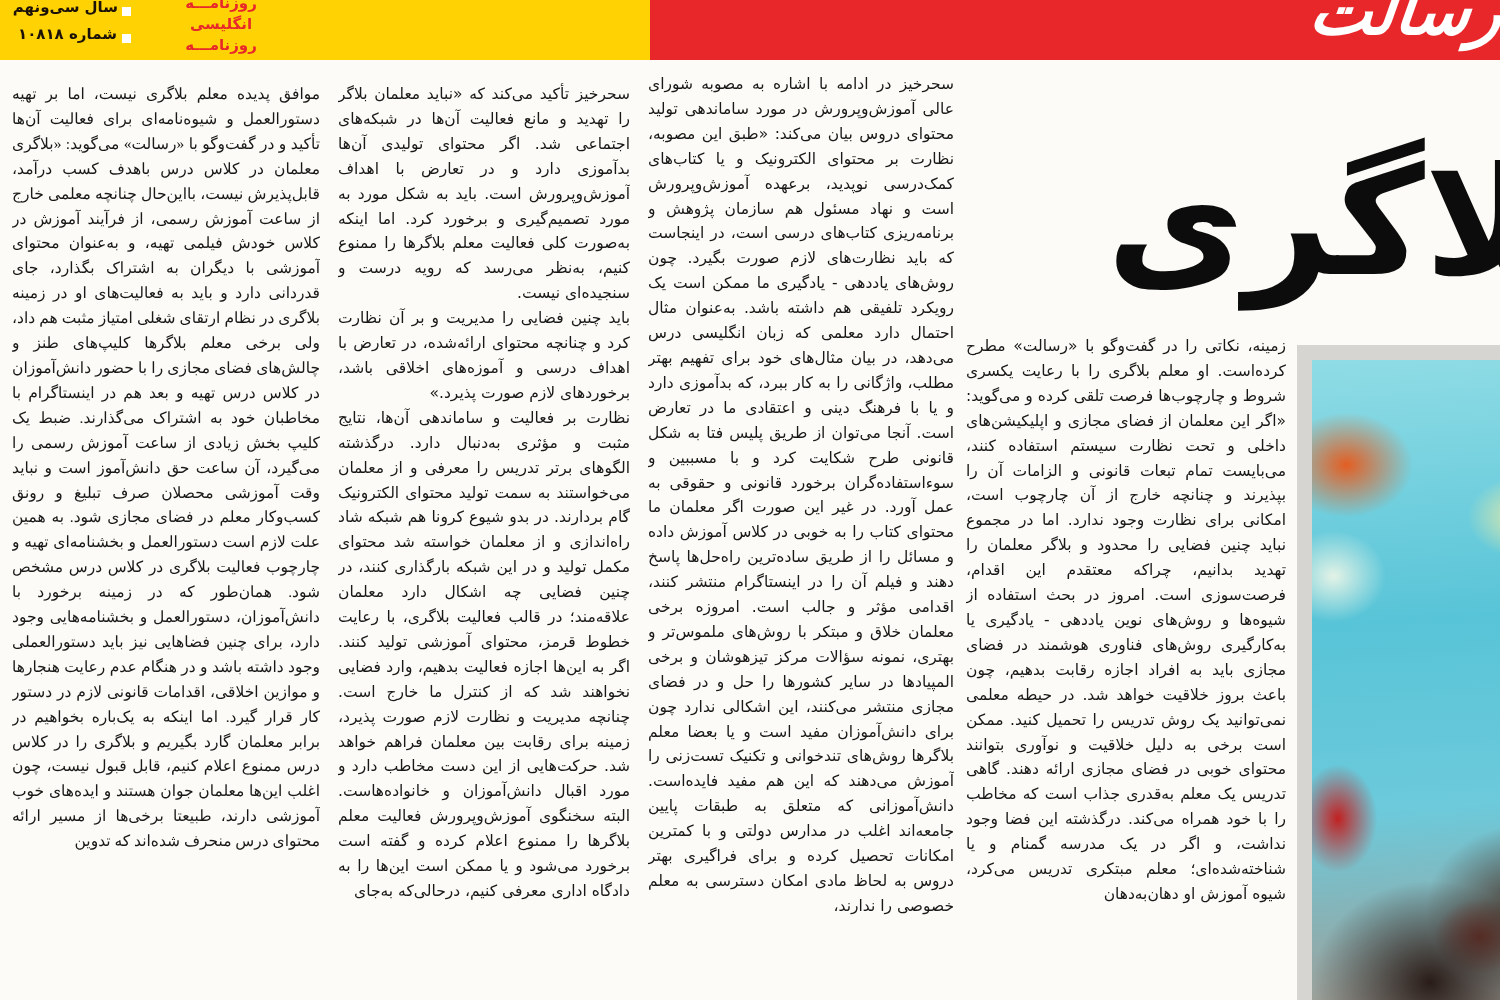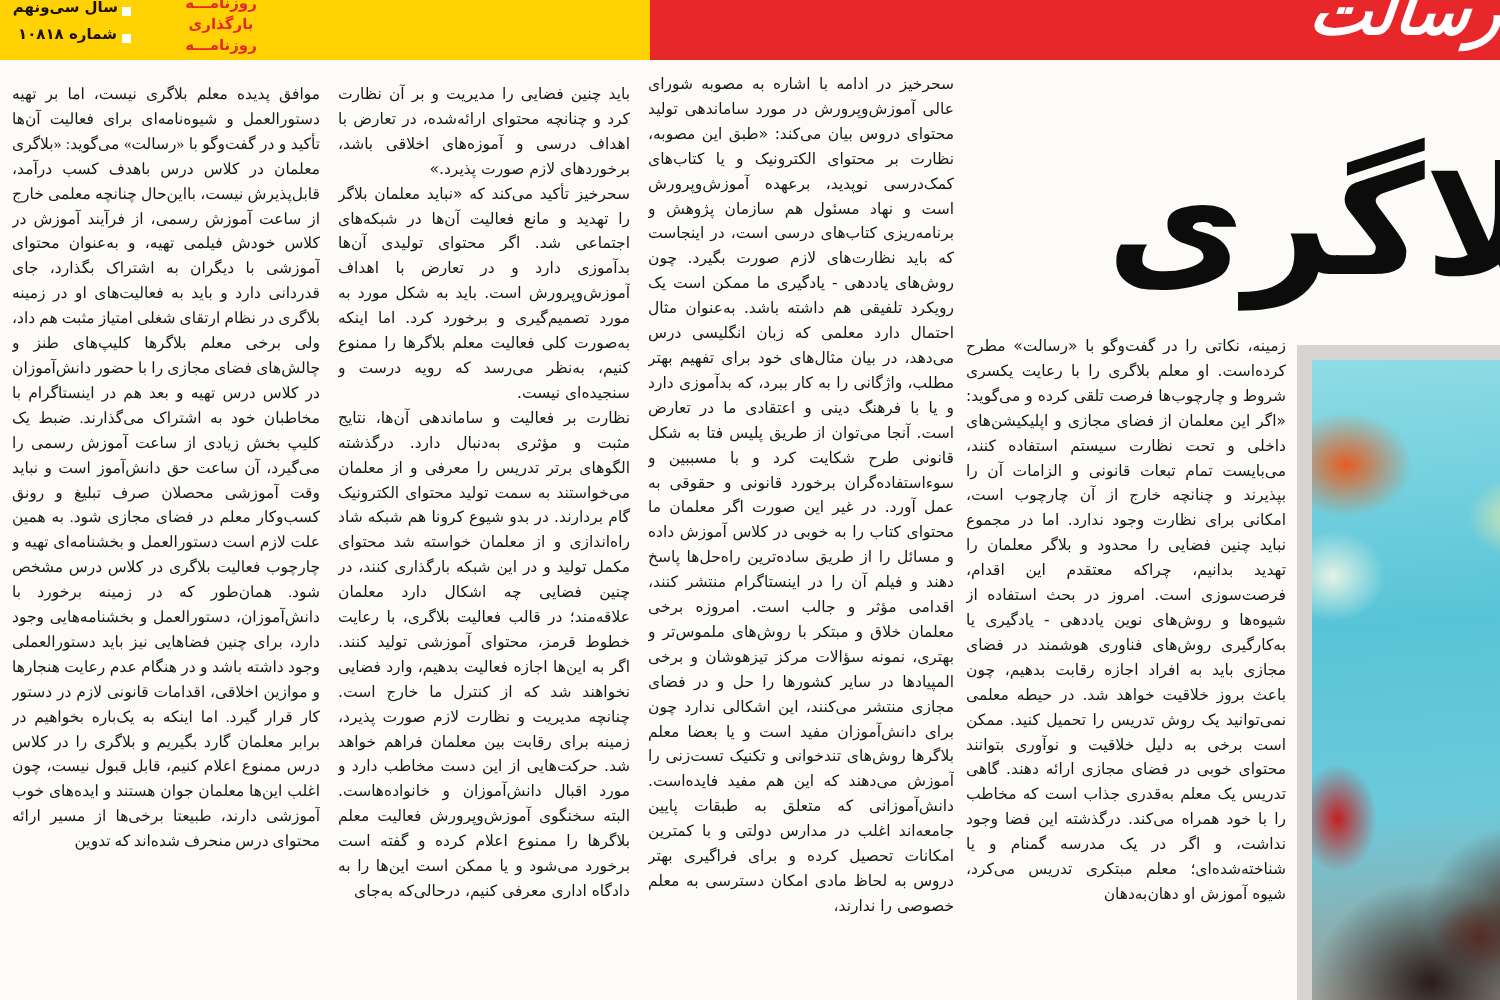--- a/index.html
+++ b/index.html
@@ -84,21 +84,21 @@
   }
 </style>
 </head>
 <body>
 
 <div class="page">
 
   <div class="banner-yellow">
     <div class="np-name">
       <div>روزنامـــه</div>
-      <div>بارگذاری</div>
+      <div>انگلیسی</div>
       <div>روزنامـــه</div>
     </div>
     <div class="np-bullet bullet-year"></div>
     <div class="np-bullet bullet-issue"></div>
     <div class="np-meta">
       <div>سال سی‌ونهم</div>
       <div>شماره ۱۰۸۱۸</div>
     </div>
   </div>
 
@@ -106,22 +106,22 @@
     <div class="logo">رسالت</div>
   </div>
 
   <div class="headline">بلاگری</div>
 
   <div class="col col-1">
     <p>موافق پدیده معلم بلاگری نیست، اما بر تهیه دستورالعمل و شیوه‌نامه‌ای برای فعالیت آن‌ها تأکید و در گفت‌وگو با «رسالت» می‌گوید: «بلاگری معلمان در کلاس درس باهدف کسب درآمد، قابل‌پذیرش نیست، بااین‌حال چنانچه معلمی خارج از ساعت آموزش رسمی، از فرآیند آموزش در کلاس خودش فیلمی تهیه، و به‌عنوان محتوای آموزشی با دیگران به اشتراک بگذارد، جای قدردانی دارد و باید به فعالیت‌های او در زمینه بلاگری در نظام ارتقای شغلی امتیاز مثبت هم داد، ولی برخی معلم بلاگرها کلیپ‌های طنز و چالش‌های فضای مجازی را با حضور دانش‌آموزان در کلاس درس تهیه و بعد هم در اینستاگرام با مخاطبان خود به اشتراک می‌گذارند. ضبط یک کلیپ بخش زیادی از ساعت آموزش رسمی را می‌گیرد، آن ساعت حق دانش‌آموز است و نباید وقت آموزشی محصلان صرف تبلیغ و رونق کسب‌وکار معلم در فضای مجازی شود. به همین علت لازم است دستورالعمل و بخشنامه‌ای تهیه و چارچوب فعالیت بلاگری در کلاس درس مشخص شود. همان‌طور که در زمینه برخورد با دانش‌آموزان، دستورالعمل و بخشنامه‌هایی وجود دارد، برای چنین فضاهایی نیز باید دستورالعملی وجود داشته باشد و در هنگام عدم رعایت هنجارها و موازین اخلاقی، اقدامات قانونی لازم در دستور کار قرار گیرد. اما اینکه به یک‌باره بخواهیم در برابر معلمان گارد بگیریم و بلاگری را در کلاس درس ممنوع اعلام کنیم، قابل قبول نیست، چون اغلب این‌ها معلمان جوان هستند و ایده‌های خوب آموزشی دارند، طبیعتا برخی‌ها از مسیر ارائه محتوای درس منحرف شده‌اند که تدوین</p>
   </div>
 
   <div class="col col-2">
+    <p>سحرخیز تأکید می‌کند که «نباید معلمان بلاگر را تهدید و مانع فعالیت آن‌ها در شبکه‌های اجتماعی شد. اگر محتوای تولیدی آن‌ها بدآموزی دارد و در تعارض با اهداف آموزش‌وپرورش است. باید به شکل مورد به مورد تصمیم‌گیری و برخورد کرد. اما اینکه به‌صورت کلی فعالیت معلم بلاگرها را ممنوع کنیم، به‌نظر می‌رسد که رویه درست و سنجیده‌ای نیست.</p>
     <p>باید چنین فضایی را مدیریت و بر آن نظارت کرد و چنانچه محتوای ارائه‌شده، در تعارض با اهداف درسی و آموزه‌های اخلاقی باشد، برخوردهای لازم صورت پذیرد.»</p>
-    <p>سحرخیز تأکید می‌کند که «نباید معلمان بلاگر را تهدید و مانع فعالیت آن‌ها در شبکه‌های اجتماعی شد. اگر محتوای تولیدی آن‌ها بدآموزی دارد و در تعارض با اهداف آموزش‌وپرورش است. باید به شکل مورد به مورد تصمیم‌گیری و برخورد کرد. اما اینکه به‌صورت کلی فعالیت معلم بلاگرها را ممنوع کنیم، به‌نظر می‌رسد که رویه درست و سنجیده‌ای نیست.</p>
     <p>نظارت بر فعالیت و ساماندهی آن‌ها، نتایج مثبت و مؤثری به‌دنبال دارد. درگذشته الگوهای برتر تدریس را معرفی و از معلمان می‌خواستند به سمت تولید محتوای الکترونیک گام بردارند. در بدو شیوع کرونا هم شبکه شاد راه‌اندازی و از معلمان خواسته شد محتوای مکمل تولید و در این شبکه بارگذاری کنند، در چنین فضایی چه اشکال دارد معلمان علاقه‌مند؛ در قالب فعالیت بلاگری، با رعایت خطوط قرمز، محتوای آموزشی تولید کنند. اگر به این‌ها اجازه فعالیت بدهیم، وارد فضایی نخواهند شد که از کنترل ما خارج است. چنانچه مدیریت و نظارت لازم صورت پذیرد، زمینه برای رقابت بین معلمان فراهم خواهد شد. حرکت‌هایی از این دست مخاطب دارد و مورد اقبال دانش‌آموزان و خانواده‌هاست. البته سخنگوی آموزش‌وپرورش فعالیت معلم بلاگرها را ممنوع اعلام کرده و گفته است برخورد می‌شود و یا ممکن است این‌ها را به دادگاه اداری معرفی کنیم، درحالی‌که به‌جای</p>
   </div>
 
   <div class="col col-3">
     <p>سحرخیز در ادامه با اشاره به مصوبه شورای عالی آموزش‌وپرورش در مورد ساماندهی تولید محتوای دروس بیان می‌کند: «طبق این مصوبه، نظارت بر محتوای الکترونیک و یا کتاب‌های کمک‌درسی نوپدید، برعهده آموزش‌وپرورش است و نهاد مسئول هم سازمان پژوهش و برنامه‌ریزی کتاب‌های درسی است، در اینجاست که باید نظارت‌های لازم صورت بگیرد. چون روش‌های یاددهی - یادگیری ما ممکن است یک رویکرد تلفیقی هم داشته باشد. به‌عنوان مثال احتمال دارد معلمی که زبان انگلیسی درس می‌دهد، در بیان مثال‌های خود برای تفهیم بهتر مطلب، واژگانی را به کار ببرد، که بدآموزی دارد و یا با فرهنگ دینی و اعتقادی ما در تعارض است. آنجا می‌توان از طریق پلیس فتا به شکل قانونی طرح شکایت کرد و با مسببین و سوءاستفاده‌گران برخورد قانونی و حقوقی به عمل آورد. در غیر این صورت اگر معلمان ما محتوای کتاب را به خوبی در کلاس آموزش داده و مسائل را از طریق ساده‌ترین راه‌حل‌ها پاسخ دهند و فیلم آن را در اینستاگرام منتشر کنند، اقدامی مؤثر و جالب است. امروزه برخی معلمان خلاق و مبتکر با روش‌های ملموس‌تر و بهتری، نمونه سؤالات مرکز تیزهوشان و برخی المپیادها در سایر کشورها را حل و در فضای مجازی منتشر می‌کنند، این اشکالی ندارد چون برای دانش‌آموزان مفید است و یا بعضا معلم بلاگرها روش‌های تندخوانی و تکنیک تست‌زنی را آموزش می‌دهند که این هم مفید فایده‌است. دانش‌آموزانی که متعلق به طبقات پایین جامعه‌اند اغلب در مدارس دولتی و با کمترین امکانات تحصیل کرده و برای فراگیری بهتر دروس به لحاظ مادی امکان دسترسی به معلم خصوصی را ندارند،</p>
   </div>
 
   <div class="col col-4">
     <p>زمینه، نکاتی را در گفت‌وگو با «رسالت» مطرح کرده‌است. او معلم بلاگری را با رعایت یکسری شروط و چارچوب‌ها فرصت تلقی کرده و می‌گوید: «اگر این معلمان از فضای مجازی و اپلیکیشن‌های داخلی و تحت نظارت سیستم استفاده کنند، می‌بایست تمام تبعات قانونی و الزامات آن را بپذیرند و چنانچه خارج از آن چارچوب است، امکانی برای نظارت وجود ندارد. اما در مجموع نباید چنین فضایی را محدود و بلاگر معلمان را تهدید بدانیم، چراکه معتقدم این اقدام، فرصت‌سوزی است. امروز در بحث استفاده از شیوه‌ها و روش‌های نوین یاددهی - یادگیری یا به‌کارگیری روش‌های فناوری هوشمند در فضای مجازی باید به افراد اجازه رقابت بدهیم، چون باعث بروز خلاقیت خواهد شد. در حیطه معلمی نمی‌توانید یک روش تدریس را تحمیل کنید. ممکن است برخی به دلیل خلاقیت و نوآوری بتوانند محتوای خوبی در فضای مجازی ارائه دهند. گاهی تدریس یک معلم به‌قدری جذاب است که مخاطب را با خود همراه می‌کند. درگذشته این فضا وجود نداشت، و اگر در یک مدرسه گمنام و یا شناخته‌شده‌ای؛ معلم مبتکری تدریس می‌کرد، شیوه آموزش او دهان‌به‌دهان</p>
   </div>

